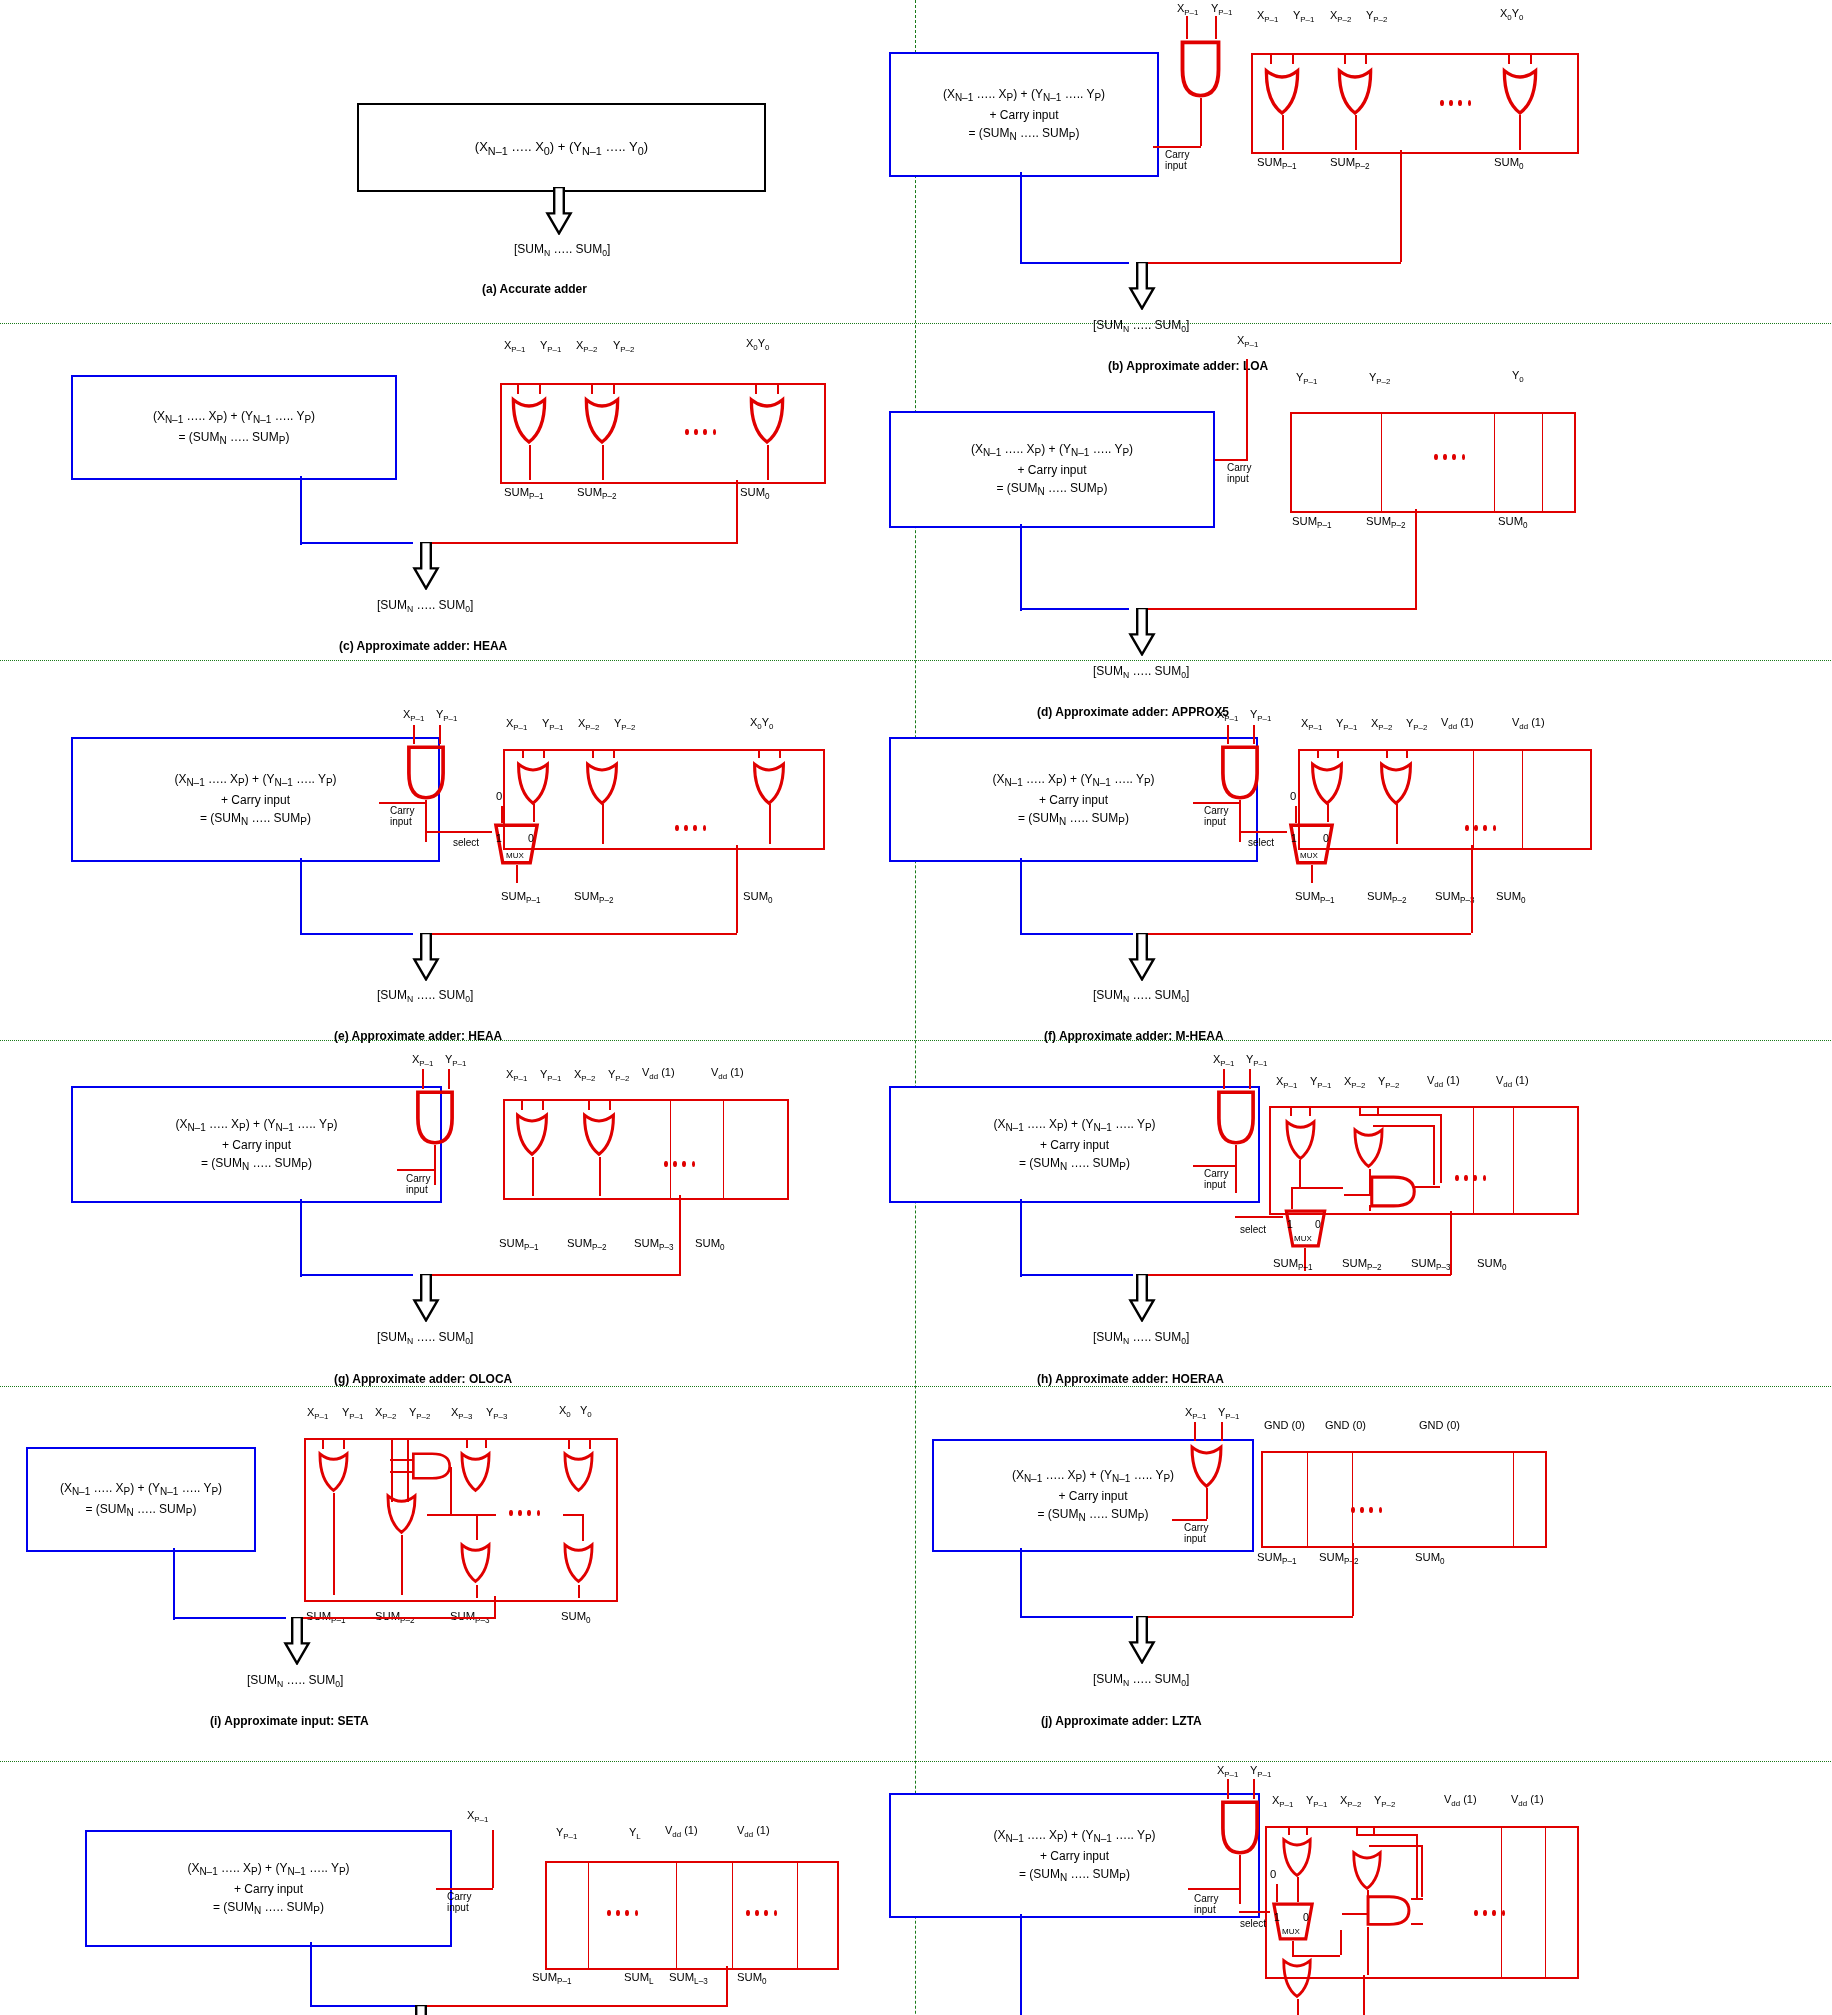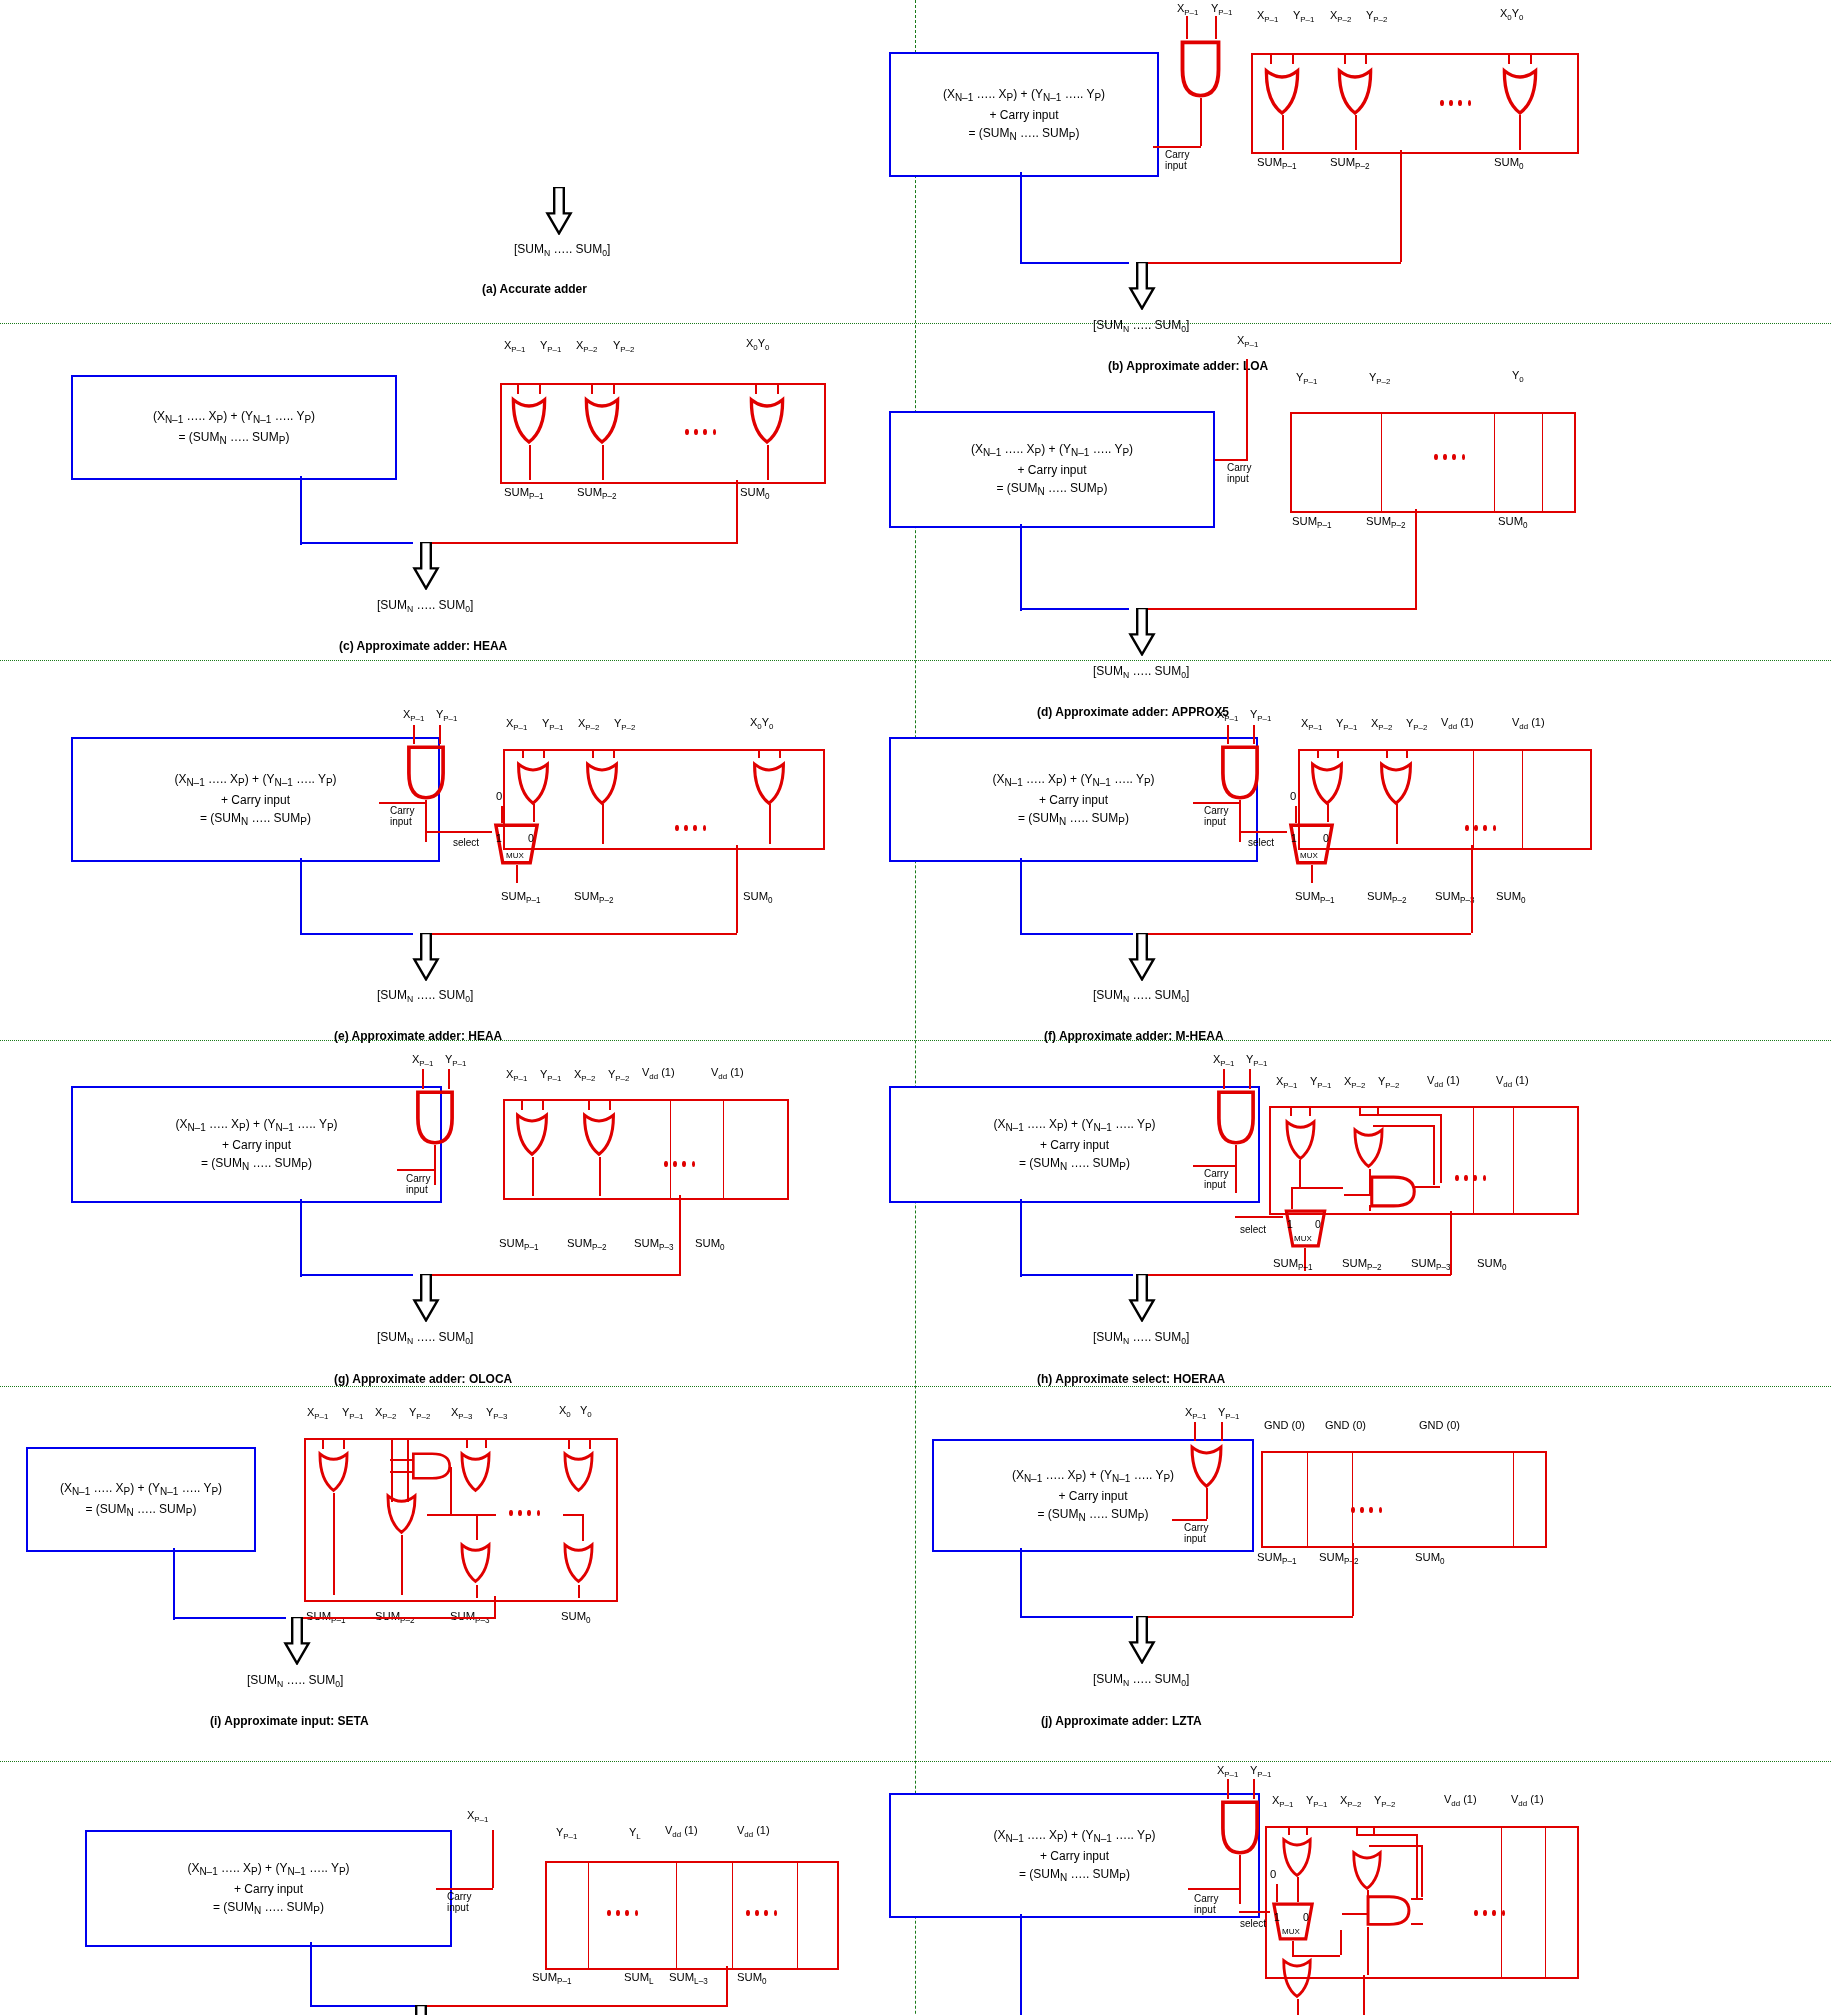--- a/index.html
+++ b/index.html
@@ -49,20 +49,23 @@
 
 <div id="page">
 
   <div class="vdiv"></div>
   <div class="hdiv" style="top:323px"></div>
   <div class="hdiv" style="top:660px"></div>
   <div class="hdiv" style="top:1040px"></div>
   <div class="hdiv" style="top:1386px"></div>
   <div class="hdiv" style="top:1761px"></div>
 
+<div class="accbox" style="left:357px;top:103px;width:405px;height:85px;font-size:13px">
+      <span>(X<sub>N–1</sub> ….. X<sub>0</sub>) + (Y<sub>N–1</sub> ….. Y<sub>0</sub>)</span>
+    </div>
     <div class="wv" style="border-color:#000;left:559px;top:187px;height:2px"></div>
     <svg class="arrowblk" style="left:545px;top:187px" width="28" height="48" viewBox="0 0 70 120">
       <path d="M23 0 L23 66 L6 66 L35 116 L64 66 L47 66 L47 0 Z" fill="#fff" stroke="#000" stroke-width="6"></path>
     </svg>
     <div class="res" style="left:514px;top:242px">[SUM<sub>N</sub> ….. SUM<sub>0</sub>]</div>
     <div class="cap" style="left:482px;top:282px">(a) Accurate adder</div>
     <div class="bluebox" style="left:889px;top:52px;width:266px;height:121px;font-size:12px">
       <span>(X<sub>N–1</sub> ….. X<sub>P</sub>) + (Y<sub>N–1</sub> ….. Y<sub>P</sub>)</span>
       <span>+ Carry input</span>
       <span>= (SUM<sub>N</sub> ….. SUM<sub>P</sub>)</span>
@@ -462,21 +465,21 @@
     <div class="sum" style="left:1411px;top:1257px">SUM<sub>P–3</sub></div>
     <div class="sum" style="left:1477px;top:1257px">SUM<sub>0</sub></div>
     <div class="bv" style="left:1020px;top:1199px;height:78px"></div>
     <div class="bh" style="left:1020px;top:1274px;width:113px"></div>
     <div class="wv" style="left:1450px;top:1211px;height:64px"></div>
     <div class="wh" style="left:1140px;top:1274px;width:311px"></div>
     <svg class="arrowblk" style="left:1128px;top:1274px" width="28" height="48" viewBox="0 0 70 120">
       <path d="M23 0 L23 66 L6 66 L35 116 L64 66 L47 66 L47 0 Z" fill="#fff" stroke="#000" stroke-width="6"></path>
     </svg>
     <div class="res" style="left:1093px;top:1330px">[SUM<sub>N</sub> ….. SUM<sub>0</sub>]</div>
-    <div class="cap" style="left:1037px;top:1372px">(h) Approximate select: HOERAA</div>
+    <div class="cap" style="left:1037px;top:1372px">(h) Approximate adder: HOERAA</div>
     <div class="bluebox" style="left:26px;top:1447px;width:226px;height:101px;font-size:12px">
       <span>(X<sub>N–1</sub> ….. X<sub>P</sub>) + (Y<sub>N–1</sub> ….. Y<sub>P</sub>)</span>
       <span>= (SUM<sub>N</sub> ….. SUM<sub>P</sub>)</span>
     </div>
     <div class="redbox" style="left:304px;top:1438px;width:310px;height:160px"></div>
     <div class="lbl" style="left:307px;top:1406px">X<sub>P–1</sub></div>
     <div class="lbl" style="left:342px;top:1406px">Y<sub>P–1</sub></div>
     <div class="lbl" style="left:375px;top:1406px">X<sub>P–2</sub></div>
     <div class="lbl" style="left:409px;top:1406px">Y<sub>P–2</sub></div>
     <div class="lbl" style="left:451px;top:1406px">X<sub>P–3</sub></div>

